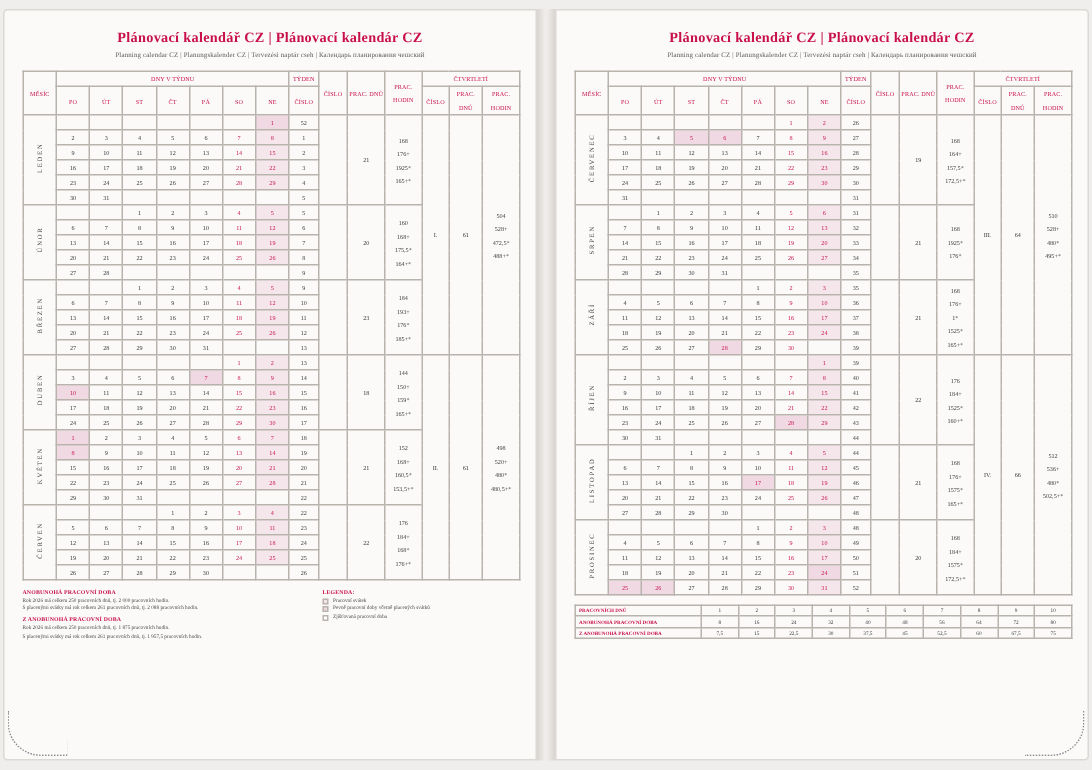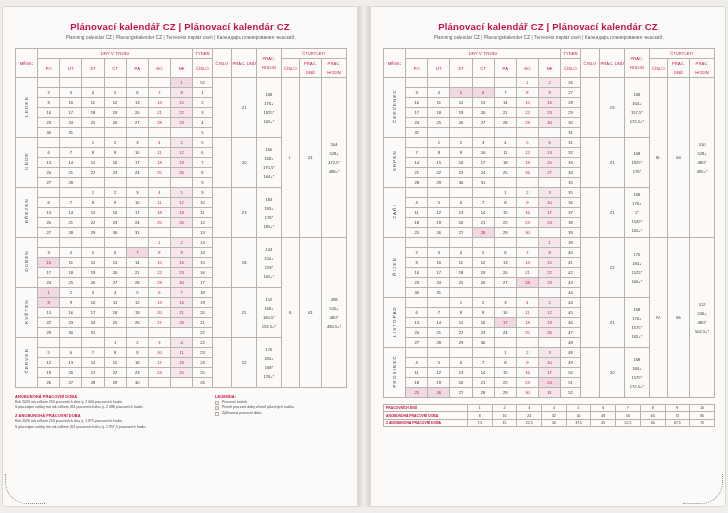--- a/index.html
+++ b/index.html
@@ -23,21 +23,21 @@
     border: 1px solid #dcd8d4;
   }
   .page.left { left: 2px; border-radius: 3px 0 0 3px; }
   .page.right { left: 370px; border-radius: 0 3px 3px 0; }
   .gutter {
     position: absolute;
     left: 358px; top: 6px;
     width: 12px; height: 501px;
     background: linear-gradient(to right, #d8d4d0, #efedeb 45%, #efedeb 55%, #d8d4d0);
   }
-  .pagepad { padding: 14px 12px 8px 12px; }
+  .pagepad { padding: 14px 12px 8px 12px; font-family: Liberation Serif, serif; }
 
   h1.title {
     margin: 0;
     text-align: center;
     color: #c8104a;
     font-size: 9.5px;
     font-weight: bold;
     letter-spacing: .2px;
   }
   .subtitle {

